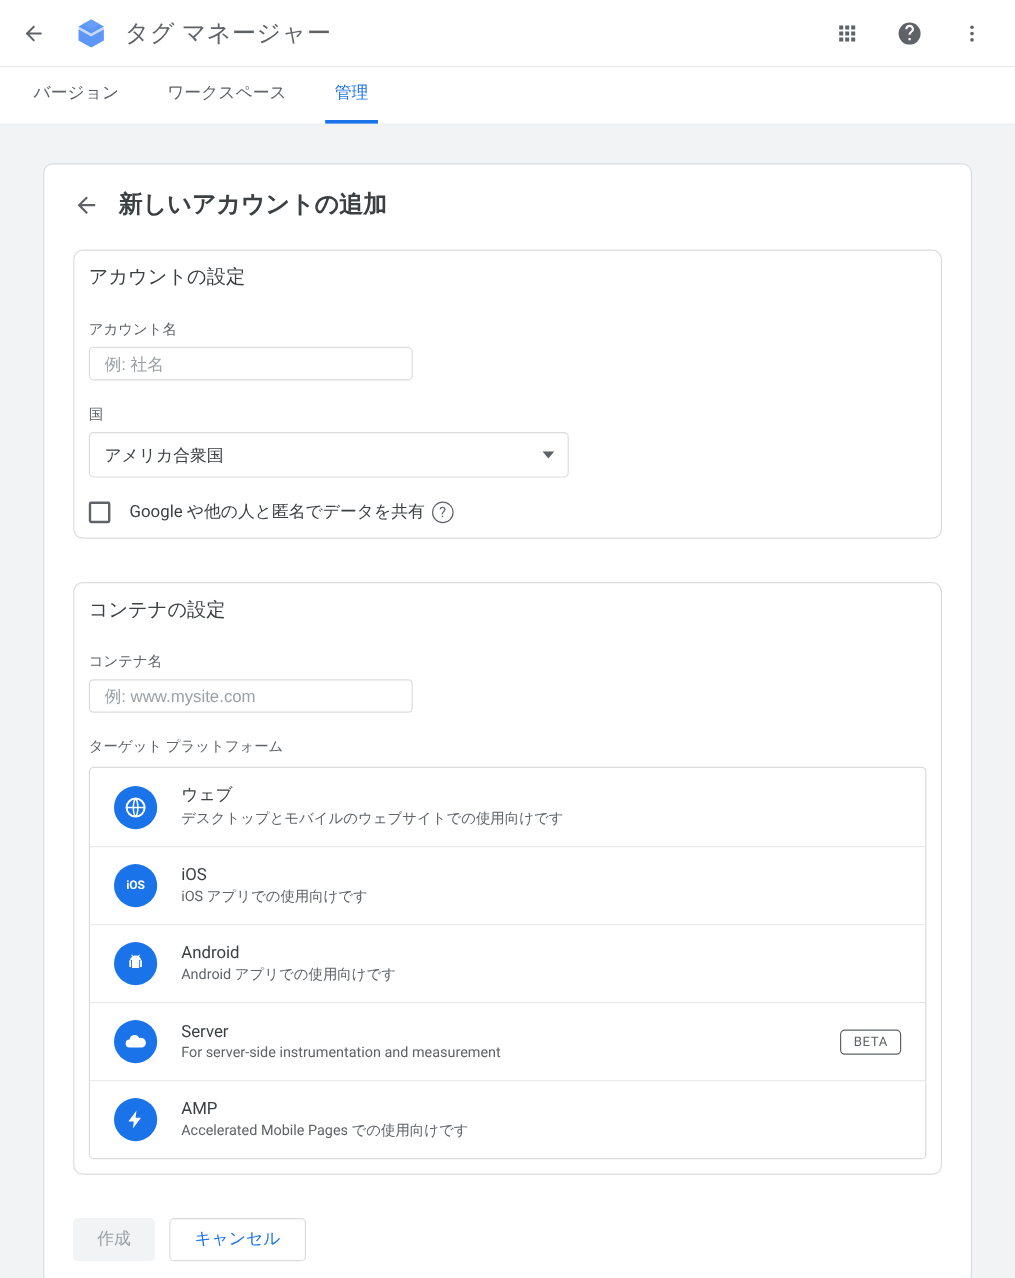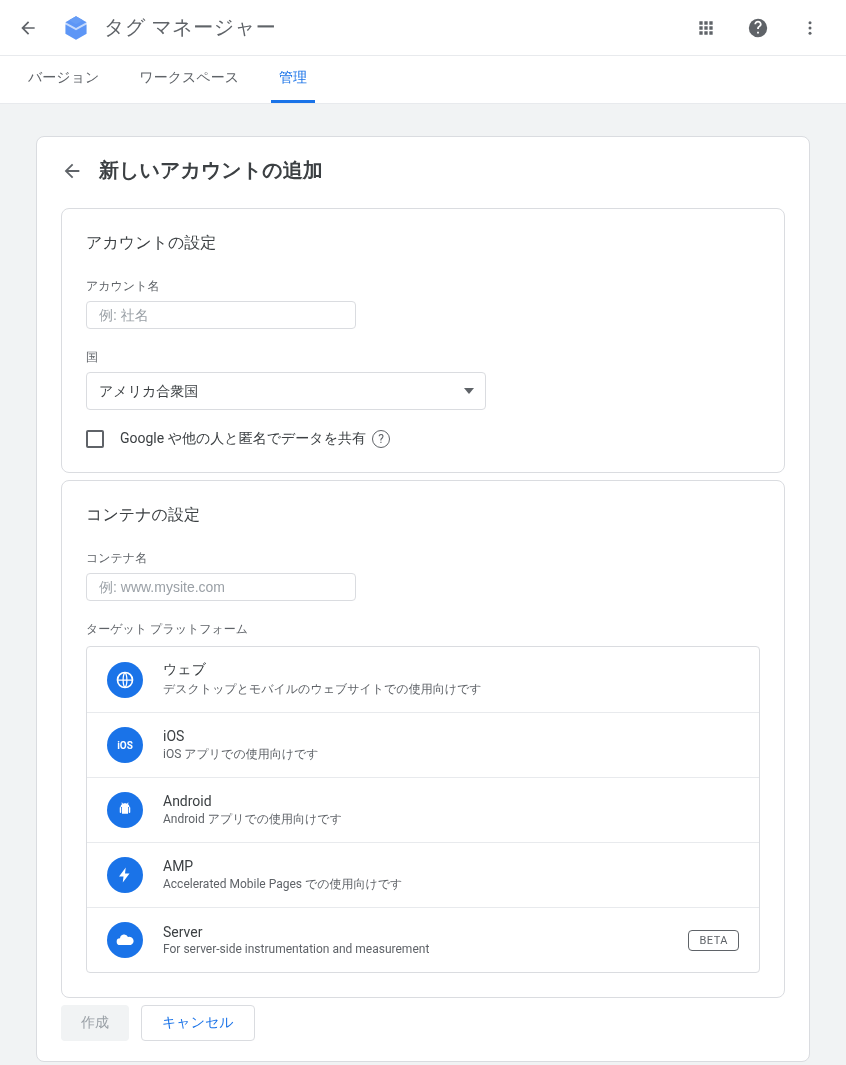--- a/index.html
+++ b/index.html
@@ -10,21 +10,21 @@
 .app-title{font-size:20px;color:#5f6368;letter-spacing:0.5px;flex:1}
 .header-right{display:flex;align-items:center;gap:12px}
 .icon-btn{width:40px;height:40px;display:flex;align-items:center;justify-content:center;cursor:pointer;color:#5f6368;border-radius:50%}
 .tabs{display:flex;height:48px;border-bottom:1px solid #e8eaed;padding:0 20px;gap:24px}
 .tab{display:flex;align-items:center;padding:0 8px;color:#5f6368;cursor:pointer;border-bottom:3px solid transparent;font-size:14px}
 .tab.active{color:#1a73e8;border-bottom-color:#1a73e8}
 .content-wrapper{background:#f1f3f4;padding:32px 36px;min-height:calc(100vh - 104px)}
 .card{background:#fff;border-radius:8px;border:1px solid #dadce0;padding:20px 24px}
 .page-header{display:flex;align-items:center;margin-bottom:24px;gap:16px}
 .page-title{font-size:20px;color:#3c4043;font-weight:700}
-.section-card{border:1px solid #dadce0;border-radius:8px;padding:24px;margin-bottom:7px}
+.section-card{border:1px solid #dadce0;border-radius:8px;padding:12px;margin-bottom:36px}
 .section-title{font-size:16px;color:#3c4043;margin-bottom:24px}
 .field-label{font-size:12px;color:#5f6368;margin-bottom:6px}
 .text-input{width:270px;height:28px;border:1px solid #dadce0;border-radius:4px;padding:0 12px;font-size:14px;color:#3c4043}
 .text-input::placeholder{color:#9aa0a6}
 .field-group{margin-bottom:20px}
 .select-wrapper{position:relative;width:400px}
 .select{width:100%;height:38px;border:1px solid #dadce0;border-radius:4px;padding:0 36px 0 12px;font-size:14px;color:#3c4043;appearance:none;background:#fff;cursor:pointer}
 .select-arrow{position:absolute;right:12px;top:50%;transform:translateY(-50%);pointer-events:none;color:#5f6368}
 .checkbox-row{display:flex;align-items:flex-start;gap:16px;margin-top:8px}
 .checkbox{width:18px;height:18px;border:2px solid #5f6368;border-radius:2px;cursor:pointer}
@@ -161,40 +161,40 @@
                 <path fill="#fff" d="M6 8c-.6 0-1 .4-1 1v6c0 .6.4 1 1 1s1-.4 1-1V9c0-.6-.4-1-1-1zm12 0c-.6 0-1 .4-1 1v6c0 .6.4 1 1 1s1-.4 1-1V9c0-.6-.4-1-1-1zM8 17h8V8H8v9zm.5-13L7 2.5 8 2l1.5 1.5C10.3 3.2 11.1 3 12 3s1.7.2 2.5.5L16 2l1 .5L15.5 4C17 5 18 6.4 18 8H6c0-1.6 1-3 2.5-4z"></path>
               </svg>
           </div>
           <div class="platform-text">
             <div class="platform-name">Android</div>
             <div class="platform-desc">Android アプリでの使用向けです</div>
           </div>
         </div>
         <div class="platform-item">
           <div class="platform-icon">
+            <svg width="20" height="20" viewBox="0 0 24 24">
+                <path fill="#fff" d="M19 18H6a4 4 0 010-8 5 5 0 019.6-1.5A3.5 3.5 0 0119 18z"></path>
+              </svg>
+          </div>
+          <div class="platform-text">
+            <div class="platform-name">Server</div>
+            <div class="platform-desc">For server-side instrumentation and measurement</div>
+          </div>
+          <div class="badge">BETA</div>
+        </div>
+        <div class="platform-item">
+          <div class="platform-icon">
             <svg width="18" height="18" viewBox="0 0 24 24">
                 <path fill="#fff" d="M13 2L4 14h6l-1 8 9-12h-6z"></path>
               </svg>
           </div>
           <div class="platform-text">
             <div class="platform-name">AMP</div>
             <div class="platform-desc">Accelerated Mobile Pages での使用向けです</div>
           </div>
-        </div>
-        <div class="platform-item">
-          <div class="platform-icon">
-            <svg width="20" height="20" viewBox="0 0 24 24">
-                <path fill="#fff" d="M19 18H6a4 4 0 010-8 5 5 0 019.6-1.5A3.5 3.5 0 0119 18z"></path>
-              </svg>
-          </div>
-          <div class="platform-text">
-            <div class="platform-name">Server</div>
-            <div class="platform-desc">For server-side instrumentation and measurement</div>
-          </div>
-          <div class="badge">BETA</div>
         </div>
       </div>
     </div>
 
     <div class="actions">
       <button class="btn btn-primary">作成</button>
       <button class="btn btn-secondary">キャンセル</button>
     </div>
   </div>
 </div>

